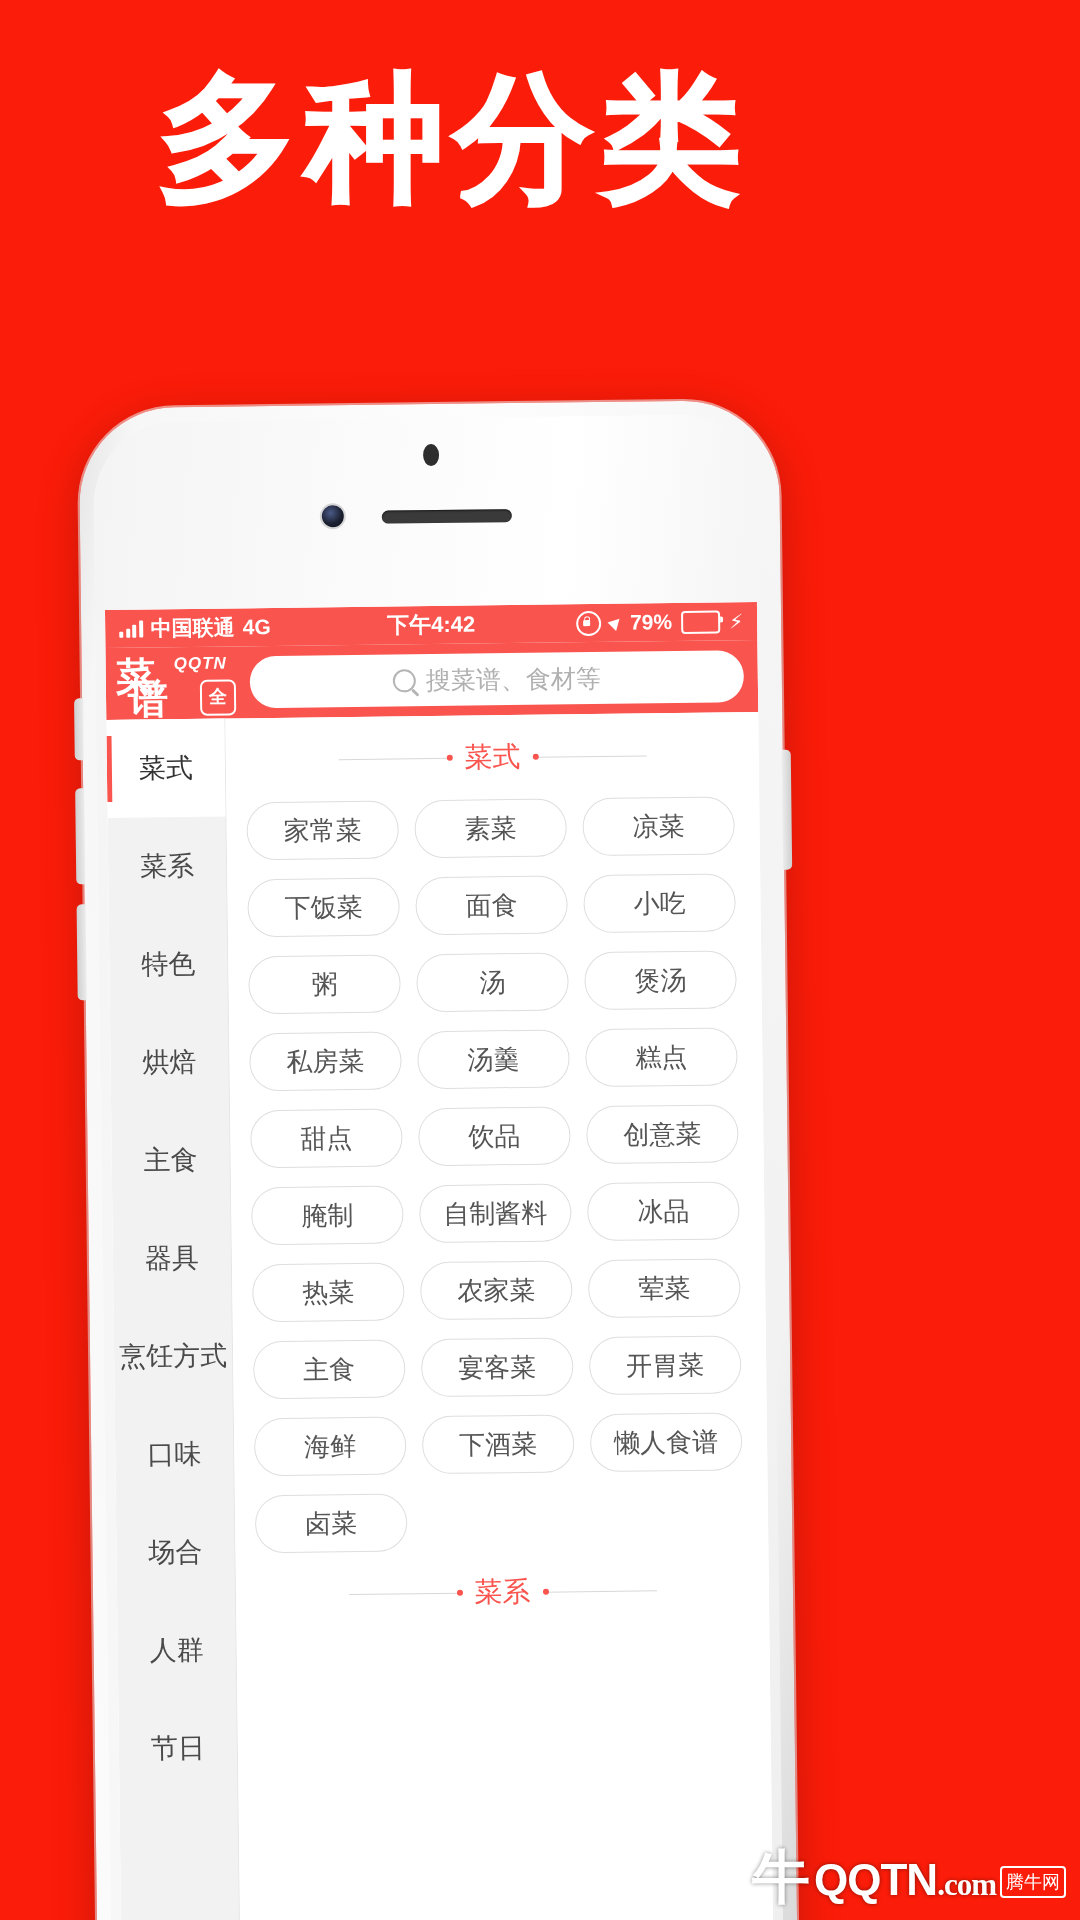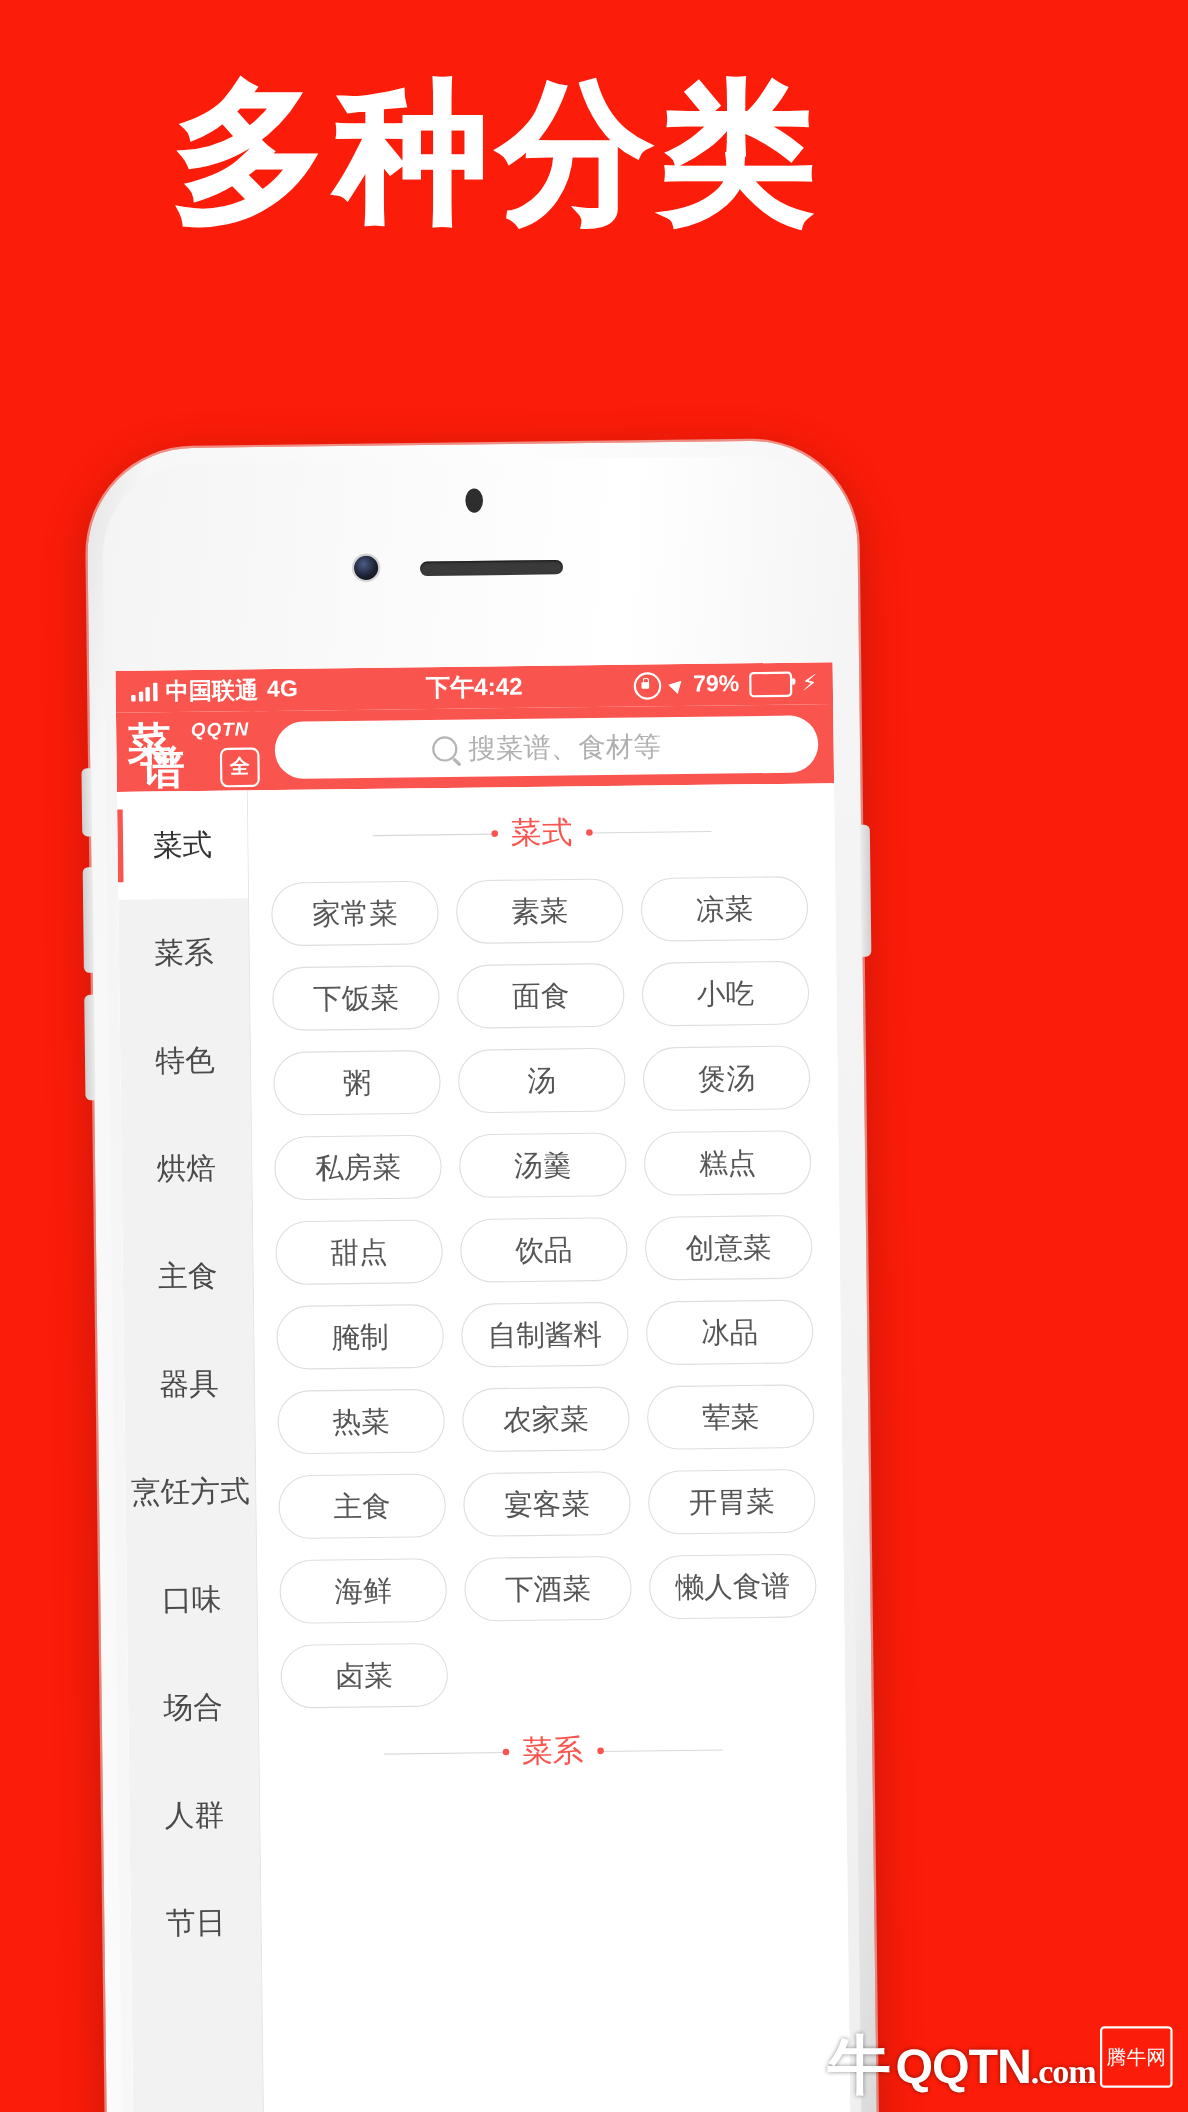--- a/index.html
+++ b/index.html
@@ -193,21 +193,21 @@
     text-shadow:0 0 4px rgba(0,0,0,.45);
     font-family:"DejaVu Sans",sans-serif;
   }
   .wm-text{
     font-size:44px;font-weight:bold;letter-spacing:-1px;line-height:1;
     text-shadow:0 0 4px rgba(0,0,0,.45);
   }
   .wm-text .dom{font-size:31px;font-family:Liberation Serif, serif;}
   .wm-chip{
     display:inline-block;border:2px solid #fff;border-radius:4px;
-    font-size:18px;padding:14px 4px;margin-bottom:4px;
+    font-size:18px;padding:2px 4px;margin-bottom:4px;
     font-family:"DejaVu Sans",sans-serif;
   }
 </style>
 </head>
 <body>
 
 <div class="promo">
   <div class="promo-title">多种分类</div>
 </div>
 

